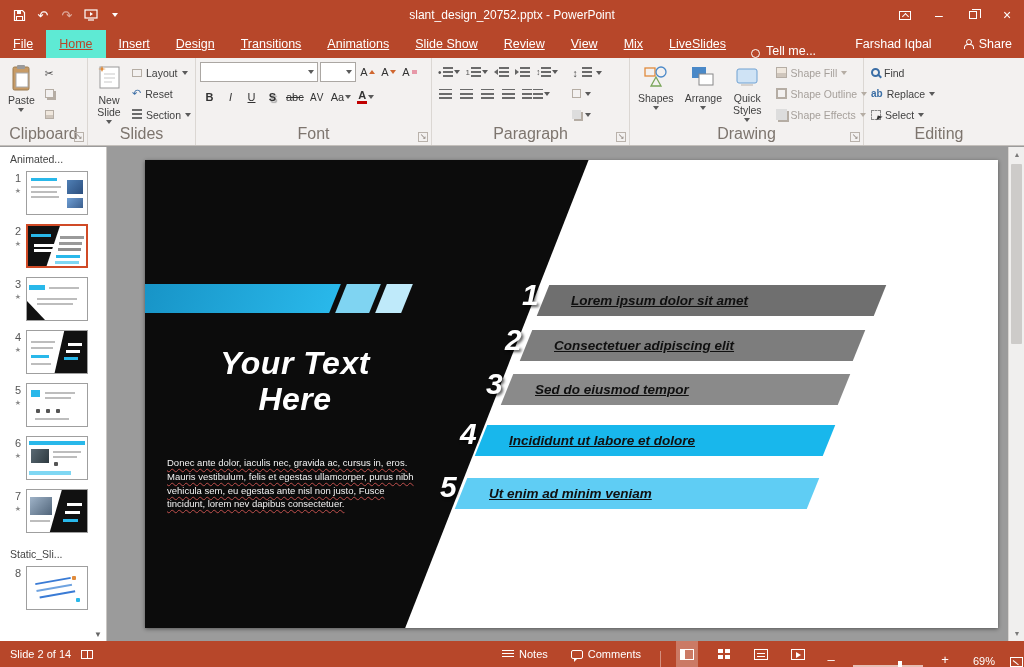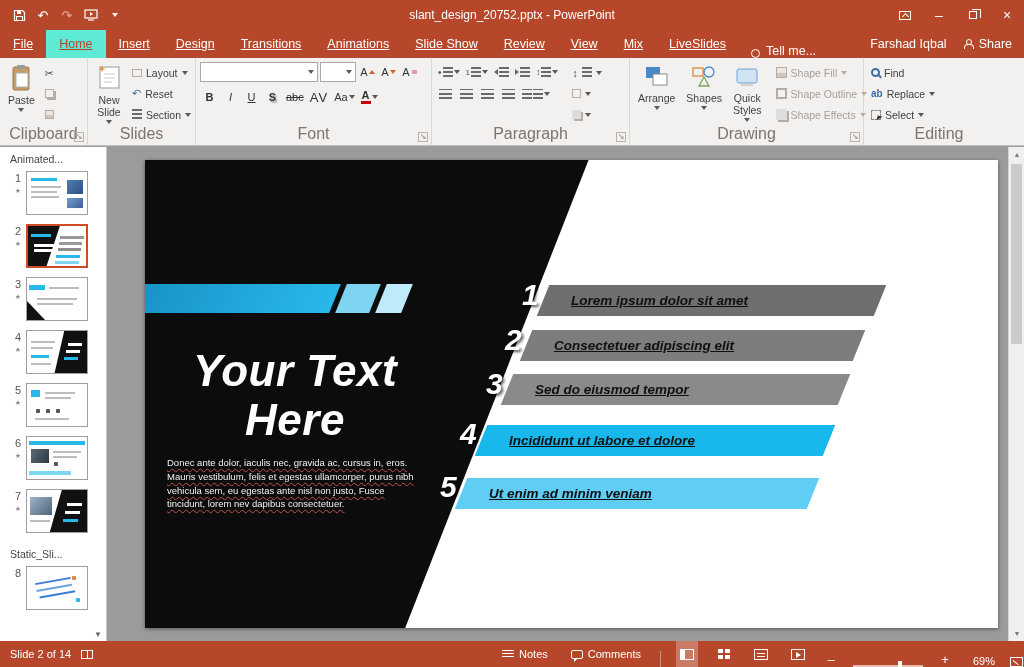--- a/index.html
+++ b/index.html
@@ -20,21 +20,21 @@
   .rdo-icon { width:12px; height:9px; border:1px solid #fff; position:relative; }
   .rdo-icon::after { content:''; position:absolute; left:3px; top:2px; width:4px; height:4px; border-left:1px solid #fff; border-top:1px solid #fff; transform:rotate(45deg); }
 
   
   .tabsrow { position:absolute; top:30px; left:0; right:0; height:28px; background:#b7472a; display:flex; align-items:stretch; color:#fff; font-size:12.5px; }
   .tab { padding:0 13px; line-height:28px; cursor:default;text-decoration:underline; }
   .tab.active { background:#5eead4; color:#b7472a; }
   .tellme { display:flex; align-items:flex-end; gap:6px; padding:0 12px; }
   .bulbi { width:9px; height:9px; border:1px solid #fff; border-radius:50%; position:relative; }
   .bulbi::after { content:''; position:absolute; left:2.5px; bottom:-4px; width:2px; height:3px; background:#fff; }
-  .acct { margin-left:auto; display:flex; align-items:center; gap:16px; padding-right:12px;justify-content:space-between; }
+  .acct { margin-left:auto; display:flex; align-items:center; gap:31px; padding-right:12px;justify-content:space-between; }
   .share { display:flex; align-items:center; gap:6px; }
   .person { width:10px; height:10px; position:relative; }
   .person::before { content:''; position:absolute; top:0; left:3px; width:4px; height:4px; border:1px solid #fff; border-radius:50%; }
   .person::after { content:''; position:absolute; bottom:0; left:1px; width:8px; height:4px; border:1px solid #fff; border-bottom:none; border-radius:4px 4px 0 0; }
 
   
   .ribbon { position:absolute; top:58px; left:0; right:0; height:88px; background:#f3f1f0; border-bottom:1px solid #c3bfbb; display:flex; }
   .rgroup { position:relative; border-right:1px solid #dbd7d3; padding:3px 4px 16px 4px; display:flex; gap:3px; flex:0 0 auto; }
   .rlabel { position:absolute; bottom:2px; left:0; right:0; text-align:center; font-size:16px; color:#7d756e; }
   .launcher { position:absolute; bottom:3px; right:3px; font-size:8px; color:#8a817a; line-height:1; border:1px solid #b9b2ab; width:10px; height:10px; display:flex; align-items:center; justify-content:center; }
@@ -127,21 +127,21 @@
 
   
   .canvas { position:absolute; top:147px; left:107px; right:16px; bottom:26px; background:#9b9b9b; }
   .slide { position:absolute; left:38px; top:13px; width:853px; height:468px; background:#fff; box-shadow:0 1px 4px rgba(0,0,0,.45); overflow:hidden; }
   .slant { position:absolute; inset:0; background:#0c0c0c; clip-path:polygon(0 0,52% 0,30.5% 100%,0 100%); }
   .stripe { position:absolute; top:124px; left:0; height:29px; width:270px; }
   .stripe .sg { position:absolute; top:0; height:29px; transform:skewX(-22deg); }
   .sg1 { left:-10px; width:200px; background:linear-gradient(90deg,#1793c6,#29b8ea); }
   .sg2 { left:196px; width:34px; background:#7fd4f2; }
   .sg3 { left:236px; width:26px; background:#bfeafa; }
-  .slide-title { position:absolute; left:0; top:186px; width:300px; text-align:center; color:#fff; font-style:italic; font-weight:800; font-size:44px; line-height:1.12; letter-spacing:.5px; }
+  .slide-title { position:absolute; left:0; top:186px; width:300px; text-align:center; color:#fff; font-style:italic; font-weight:800; font-size:32px; line-height:1.12; letter-spacing:.5px; }
   .slide-body { position:absolute; left:22px; top:296px; width:250px; color:#f2f2f2; font-size:9.5px; line-height:1.45; text-decoration:underline; text-decoration-style:wavy; text-decoration-color:#c0504d; text-underline-offset:2px; }
   .inum { position:absolute; color:#fff; font-style:italic; font-weight:800; font-size:30px; text-shadow:2px 2px 3px rgba(0,0,0,.65); }
   .n1 { left:377px; top:118px; } .n2 { left:360px; top:163px; } .n3 { left:341px; top:207px; }
   .n4 { left:315px; top:257px; } .n5 { left:295px; top:310px; }
   .ibar { position:absolute; height:31px; transform:skewX(-22deg); display:flex; align-items:center; }
   .b1 { left:398px; top:125px; width:337px; }
   .b2 { left:381px; top:170px; width:333px; }
   .b3 { left:362px; top:214px; width:337px; }
   .b4 { left:336px; top:265px; width:348px; }
   .b5 { left:316px; top:318px; width:352px; }
@@ -318,21 +318,21 @@
           <span>A</span>
           <span class="pinkbox"></span>
         </span>
     </div>
     <div class="frow">
       <span class="fbtn" style="font-weight:bold;">B</span>
       <span class="fbtn" style="font-style:italic;">I</span>
       <span class="fbtn" style="text-decoration:underline;">U</span>
       <span class="fbtn shadowS">S</span>
       <span class="fbtn abc-strike" style="font-size:11px;">abc</span>
-      <span class="fbtn" style="font-size:13px;letter-spacing:1px;">AV</span>
+      <span class="fbtn" style="font-size:10px;letter-spacing:1px;">AV</span>
       <span class="fbtn">
           <span>Aa</span>
           <span class="caret"></span>
         </span>
       <span class="fbtn">
           <span class="fcolA">A</span>
           <span class="caret"></span>
         </span>
     </div>
     <span class="rlabel">Font</span>
@@ -399,37 +399,37 @@
       <span class="sbtn">
           <span class="effic" style="width:9px;height:9px;"></span>
           <span class="caret"></span>
         </span>
     </div>
     <span class="rlabel">Paragraph</span>
     <span class="launcher">↘</span>
   </div>
 
   <div class="rgroup" style="width:234px;">
-    <div class="bigbtn">
-      <svg width="26" height="26" viewBox="0 0 26 26">
-          <rect x="2" y="3" width="14" height="11" fill="#4a89c8"></rect>
-          <rect x="9" y="10" width="14" height="11" fill="#fff" stroke="#888"></rect>
-        </svg>
-      <span>Arrange</span>
-      <span class="caret"></span>
-    </div>
     <div class="bigbtn">
       <svg width="26" height="26" viewBox="0 0 26 26">
           <rect x="2" y="4" width="10" height="8" fill="none" stroke="#e08b3c" stroke-width="1.3"></rect>
           <circle cx="18" cy="8" r="5" fill="none" stroke="#4a89c8" stroke-width="1.3"></circle>
           <path d="M8 22l5-9 5 9z" fill="none" stroke="#7aa55a" stroke-width="1.3"></path>
         </svg>
       <span>Shapes</span>
       <span class="caret"></span>
     </div>
+    <div class="bigbtn">
+      <svg width="26" height="26" viewBox="0 0 26 26">
+          <rect x="2" y="3" width="14" height="11" fill="#4a89c8"></rect>
+          <rect x="9" y="10" width="14" height="11" fill="#fff" stroke="#888"></rect>
+        </svg>
+      <span>Arrange</span>
+      <span class="caret"></span>
+    </div>
     <div class="bigbtn" style="width:48px;">
       <svg width="26" height="26" viewBox="0 0 26 26">
           <rect x="3" y="5" width="20" height="14" rx="2" fill="#cfe3f5" stroke="#6fa1d2"></rect>
           <path d="M7 21h12" stroke="#b9b2ab"></path>
         </svg>
       <span>Quick Styles</span>
       <span class="caret"></span>
     </div>
     <div class="smallcol" style="margin-left:4px;">
       <span class="sbtn disabled">

